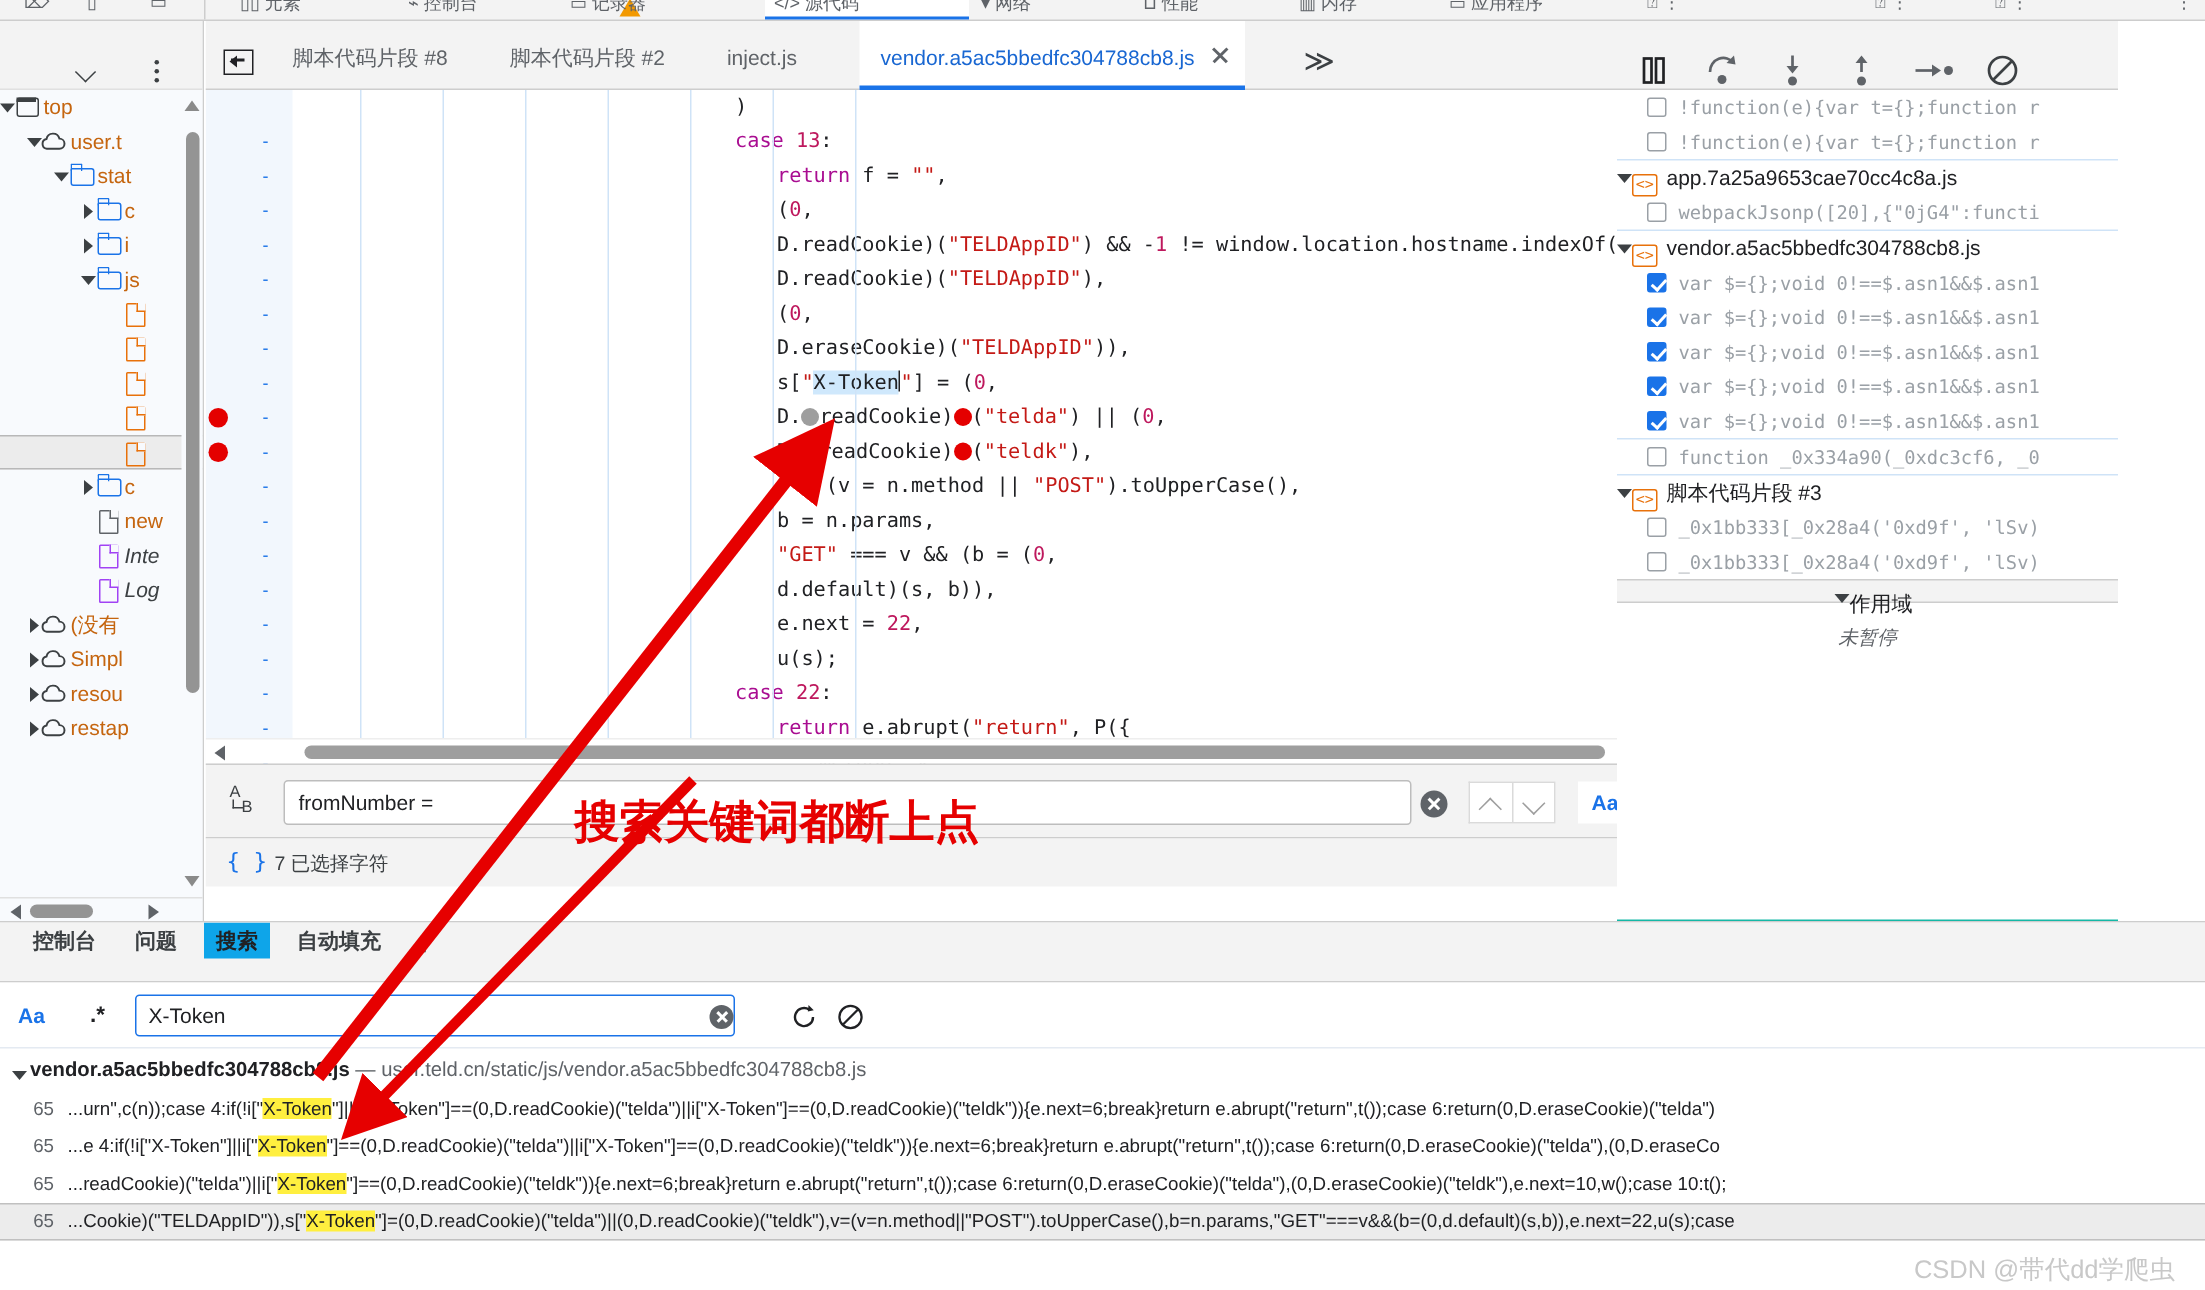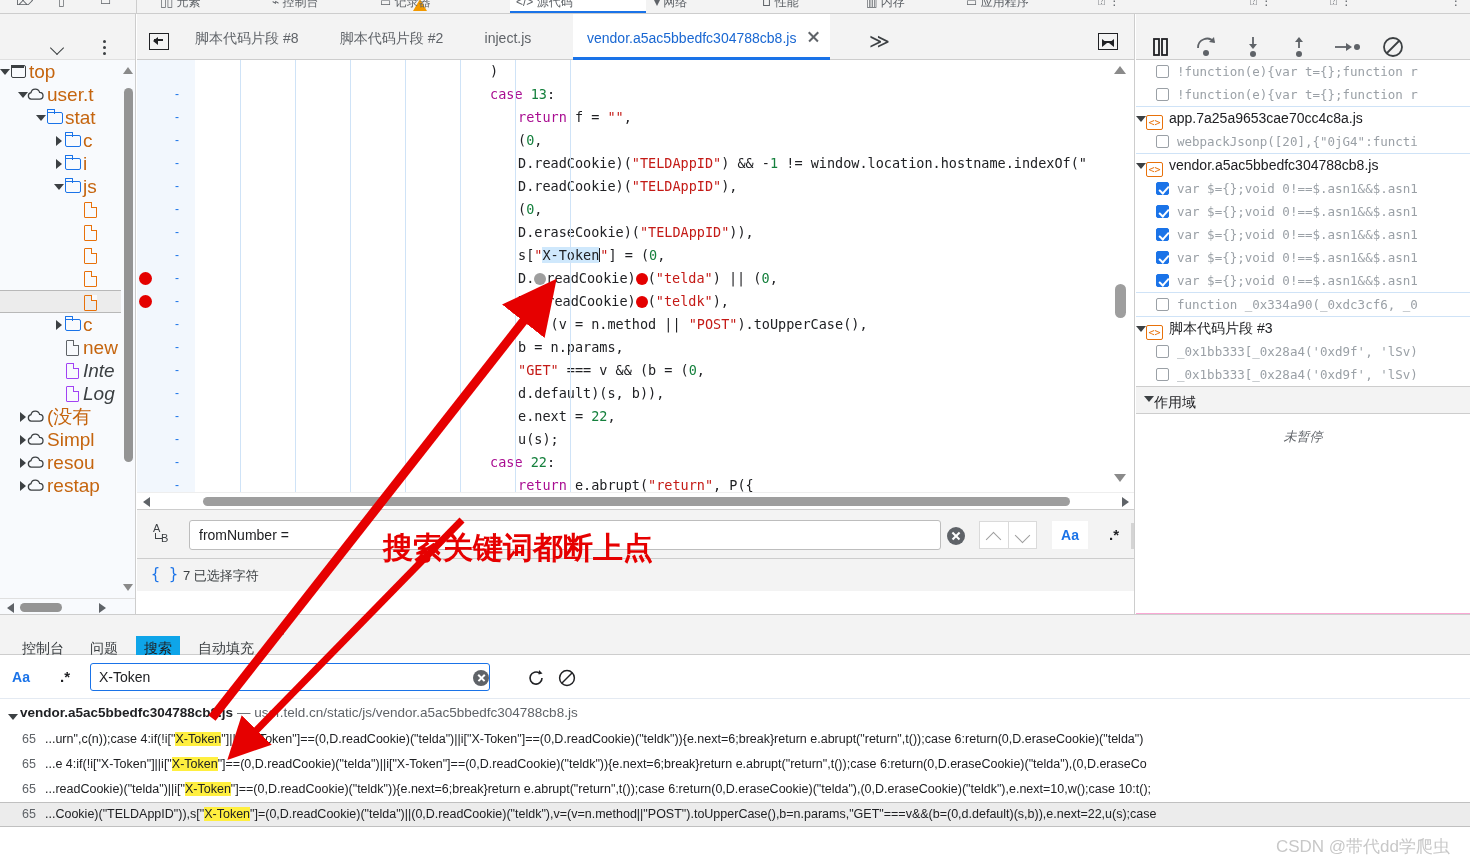--- a/index.html
+++ b/index.html
@@ -17,21 +17,21 @@
   #topstrip .tpitem { position:absolute; top:-6px; font-size:12px; color:#5f6368; white-space:nowrap; }
   #topstrip .tpsel { position:absolute; top:-7px; height:20px; background:#fff; }
   #topstrip .tpunder { position:absolute; left:510px; top:11px; width:136px; height:3px; background:#1a73e8; }
   #topstrip .vsep { position:absolute; left:136px; top:0; width:1px; height:14px; background:#cdcdcd; }
   #topstrip .warn { position:absolute; left:413px; top:-1px; width:0;height:0;
      border-left:7px solid transparent;border-right:7px solid transparent;border-bottom:12px solid #f29900;}
 
   
   #col-nav   { position:absolute; left:0;    top:14px; width:136px; height:600px; background:#f8fafd; border-right:1px solid #cdcdcd; overflow:hidden;}
   #col-main  { position:absolute; left:137px;top:14px; width:998px; height:600px; background:#fff; border-right:1px solid #cdcdcd; overflow:hidden;}
-  #col-side  { position:absolute; left:1136px;top:14px;width:334px; height:600px; background:#f9a8d4; overflow:hidden;}
+  #col-side  { position:absolute; left:1078px;top:14px;width:334px; height:600px; background:#14b8a6; overflow:hidden;}
 
   
   #navtools { height:46px; border-bottom:1px solid #e0e0e0; position:relative; background:#f3f3f3;}
   .navbtn { position:absolute; top:22px; width:22px; height:22px; cursor:pointer; }
   .chev-d { left:48px; }
   .chev-d::before{ content:""; position:absolute; left:4px; top:7px; width:9px;height:9px;
      border-right:1.6px solid #3c4043; border-bottom:1.6px solid #3c4043; transform:rotate(45deg); }
   .kebab { left:94px; }
   .kebab i { position:absolute; left:9px; width:3px;height:3px;border-radius:50%;background:#3c4043; display:block;}
   .kebab i:nth-child(1){top:4px;} .kebab i:nth-child(2){top:10px;} .kebab i:nth-child(3){top:16px;}
@@ -46,21 +46,21 @@
   .ic-frame::before{content:"";position:absolute;left:2px;top:5px;width:13px;height:11px;border:1.6px solid #3c4043;border-radius:2px;}
   .ic-frame::after{content:"";position:absolute;left:2px;top:5px;width:13px;height:3px;background:#3c4043;}
   .ic-cloud svg { position:absolute; left:0; top:4px;}
   .ic-folder::before{content:"";position:absolute;left:2px;top:6px;width:14px;height:10px;border:1.6px solid #1a73e8;border-radius:1px 2px 2px 2px;}
   .ic-folder::after{content:"";position:absolute;left:2px;top:3px;width:6px;height:4px;border:1.6px solid #1a73e8;border-bottom:none;border-radius:1px 1px 0 0;}
   .ic-doc { }
   .ic-doc::before{content:"";position:absolute;left:3px;top:4px;width:11px;height:14px;border:1.6px solid #e8710a;border-radius:1px;}
   .ic-doc::after{content:"";position:absolute;left:10px;top:4px;width:5px;height:5px;background:#f8fafd;border-left:1.6px solid #e8710a;border-bottom:1.6px solid #e8710a;}
   .ic-doc.dgray::before{border-color:#5f6368;} .ic-doc.dgray::after{border-color:#5f6368;}
   .ic-doc.dpurple::before{border-color:#a142f4;} .ic-doc.dpurple::after{border-color:#a142f4;}
-  .tlbl { font-size:19px; }
+  .tlbl { font-size:14px; }
   .tlbl.ital { color:#3c4043; font-style:italic; }
 
   
   #navvsb { position:absolute; right:0; top:46px; width:14px; height:538px; background:#f8fafd;}
   #navvsb .thumb{ position:absolute; left:3px; top:28px; width:9px; height:374px; background:#949494; border-radius:5px;}
   .arrU,.arrD{ position:absolute; left:2px; width:10px;height:10px;}
   .arrU{ top:5px; } .arrD{ bottom:6px; }
   .arrU::before{content:"";position:absolute;left:0;top:2px;border-left:5px solid transparent;border-right:5px solid transparent;border-bottom:7px solid #8a8a8a;}
   .arrD::before{content:"";position:absolute;left:0;top:2px;border-left:5px solid transparent;border-right:5px solid transparent;border-top:7px solid #8a8a8a;}
   #navhsb { position:absolute; left:0; bottom:0; width:136px; height:16px; background:#f8fafd; border-top:1px solid #e0e0e0;}
@@ -89,21 +89,21 @@
 
   
   #editorwrap { position:relative; height:449px; background:#fff; overflow:hidden;}
   #gutter { position:absolute; left:0; top:0; width:58px; height:449px; background:#f2f7fd;}
   .gl { height:23px; line-height:23px; text-align:right; padding-right:16px; color:#1a73e8; font-size:12px;}
   .bp { position:absolute; left:2px; width:13px;height:13px;border-radius:50%;background:#e40000;}
   #codearea { position:absolute; left:58px; top:0; right:28px; height:449px; overflow:hidden; }
   .cl { height:23px; line-height:23px; white-space:pre; font-size:13.5px; font-family:"DejaVu Sans Mono","Liberation Mono",monospace;}
   .gd { position:absolute; top:0; width:1px; height:449px; background:#cfe3f7;}
   .k  { color:#a90d91; }  
-  .n  { color:#15803d;margin-top:43px; }  
+  .n  { color:#be185d;margin-top:43px; }  
   .s  { color:#c41a16; }  
   .p  { color:#202124; }  
   .hl { background:#cfe8fc; }
   .caret{ display:inline-block; width:1px; height:14px; background:#202124; vertical-align:-2px;}
   .gdot { display:inline-block; width:12px;height:12px;border-radius:50%;background:#9e9e9e; vertical-align:-2px;}
   .rdot { display:inline-block; width:12px;height:12px;border-radius:50%;background:#e40000; vertical-align:-2px;}
   #edvsb{ position:absolute; right:0; top:0; width:28px; height:432px; background:#fff;}
   #edvsb .thumb{ position:absolute; left:9px; top:224px; width:11px;height:34px;background:#9e9e9e;border-radius:6px;}
   .evU{position:absolute;left:8px;top:6px;border-left:6px solid transparent;border-right:6px solid transparent;border-bottom:8px solid #8a8a8a;}
   .evD{position:absolute;left:8px;bottom:10px;border-left:6px solid transparent;border-right:6px solid transparent;border-top:8px solid #8a8a8a;}
@@ -143,27 +143,27 @@
   .srow{ height:23px; line-height:23px; white-space:nowrap; font-size:13px; position:relative; }
   .srow.codeline{ color:#9aa0a6; font-family:"DejaVu Sans Mono","Liberation Mono",monospace; font-size:12.5px; }
   .srow.filehdr{ color:#202124; font-size:14px; }
   .sep{ height:1px; background:#cfe3f7; }
   .cbx{ display:inline-block; width:13px;height:13px;border:1.6px solid #9aa0a6; border-radius:2px; vertical-align:-2px; margin:0 8px 0 0;}
   .cbx.on{ background:#1a73e8; border-color:#1a73e8; position:relative;}
   .cbx.on::after{content:"";position:absolute;left:3.5px;top:0.5px;width:4px;height:8px;border-right:2px solid #fff;border-bottom:2px solid #fff;transform:rotate(42deg);}
   .caret-d{ display:inline-block; width:10px;height:23px; position:relative; vertical-align:top;}
   .caret-d::before{content:"";position:absolute;left:0;top:9px;border-left:5px solid transparent;border-right:5px solid transparent;border-top:6px solid #3c4043;}
   .jsico{ display:inline-block; width:17px;height:15px;border:1.5px solid #e8710a;border-radius:2px; vertical-align:-3px; margin-right:6px; color:#e8710a; font-size:10px; text-align:center; line-height:13px; font-family:"DejaVu Sans Mono",monospace;}
-  .sectionhdr{ height:28px; line-height:30px; font-size:14px; color:#202124; background:#f3f3f3; border-top:1px solid #cdcdcd; border-bottom:1px solid #cdcdcd; padding-left:8px;}
+  .sectionhdr{ height:16px; line-height:30px; font-size:14px; color:#202124; background:#f3f3f3; border-top:1px solid #cdcdcd; border-bottom:1px solid #cdcdcd; padding-left:8px;text-align:center;}
   .notpaused{ text-align:center; color:#5f6368; font-style:italic; font-size:13px; padding:14px 0 0 0;}
 
   
   #drawer { position:absolute; left:0; top:614px; width:1470px; height:246px; background:#fff; border-top:1px solid #cdcdcd; overflow:hidden;}
   #drawertabs{ height:40px; background:#f3f3f3; border-bottom:1px solid #cdcdcd; position:relative;}
-  .dtab{ position:absolute; top:21px; height:24px; line-height:24px; padding:0 8px; font-size:14px; color:#3c4043; cursor:pointer;}
+  .dtab{ position:absolute; top:0; height:24px; line-height:24px; padding:0 8px; font-size:14px; color:#3c4043; cursor:pointer;font-weight:bold;}
   .dtab.active{ background:#0ea5e9; color:#202124; }
   #dplus{ position:absolute; top:6px; left:305px; font-size:22px; color:#3c4043; cursor:pointer; line-height:26px;}
   #searchtoolbar{ height:44px; position:relative; background:#fff; border-bottom:1px solid #e4eaf2;}
   #sAa{ position:absolute; left:8px; top:10px; width:26px;height:24px; color:#1a73e8; font-weight:bold; font-size:14px; line-height:24px; text-align:center; cursor:pointer;}
   #sRe{ position:absolute; left:52px; top:10px; width:26px;height:24px; color:#202124; font-weight:bold; font-size:15px; line-height:24px; text-align:center; cursor:pointer;}
   #sinput{ position:absolute; left:90px; top:8px; width:400px; height:28px; border:1px solid #1a73e8; border-radius:3px; padding:0 32px 0 8px; font-size:14px; outline:none; color:#202124;}
   #sclear{ position:absolute; left:473px; top:15px; width:16px;height:16px;border-radius:50%;background:#5f6368;cursor:pointer;}
   #sclear::before,#sclear::after{content:"";position:absolute;left:3.5px;top:7px;width:9px;height:1.7px;background:#fff;}
   #sclear::before{transform:rotate(45deg);} #sclear::after{transform:rotate(-45deg);}
   #srefresh{ position:absolute; left:526px; top:13px; width:20px;height:20px; cursor:pointer;}

